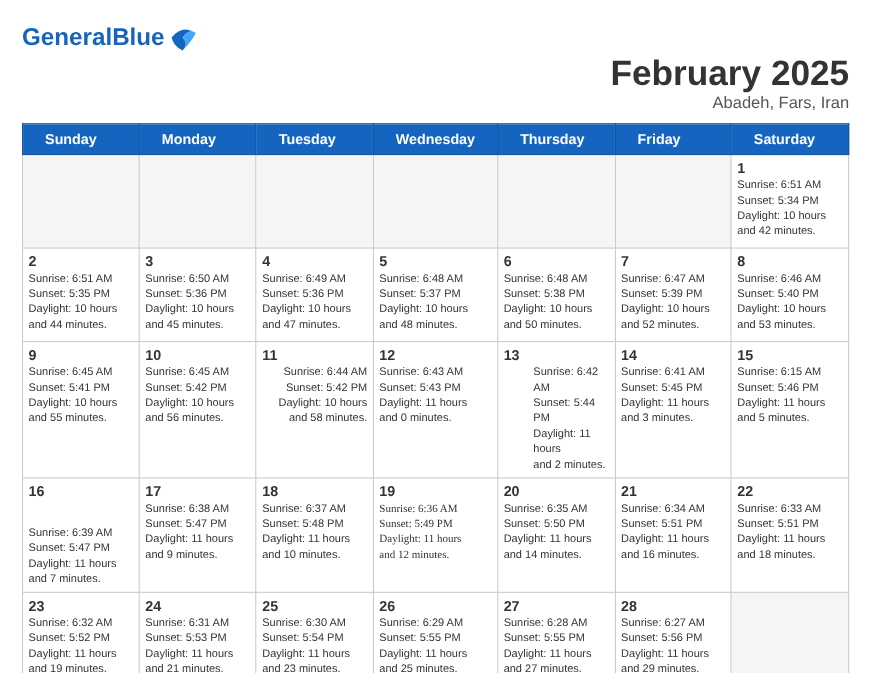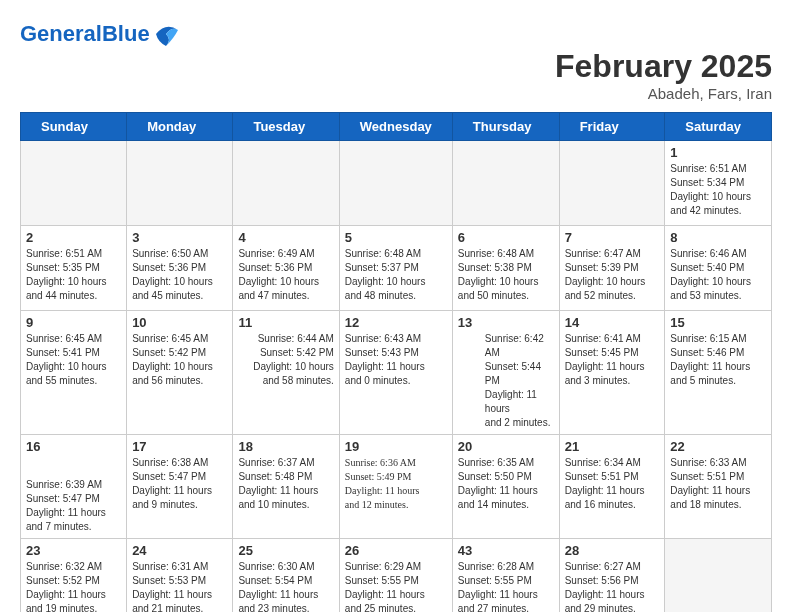--- a/index.html
+++ b/index.html
@@ -316,21 +316,21 @@
 and 23 minutes.</div>
         </td>
         <td>
           <span class="day-num">26</span>
           <div class="day-info" style="white-space: pre-line;">Sunrise: 6:29 AM
 Sunset: 5:55 PM
 Daylight: 11 hours
 and 25 minutes.</div>
         </td>
         <td>
-          <span class="day-num">43</span>
+          <span class="day-num">27</span>
           <div class="day-info" style="white-space: pre-line;">Sunrise: 6:28 AM
 Sunset: 5:55 PM
 Daylight: 11 hours
 and 27 minutes.</div>
         </td>
         <td>
           <span class="day-num">28</span>
           <div class="day-info" style="white-space: pre-line;">Sunrise: 6:27 AM
 Sunset: 5:56 PM
 Daylight: 11 hours

